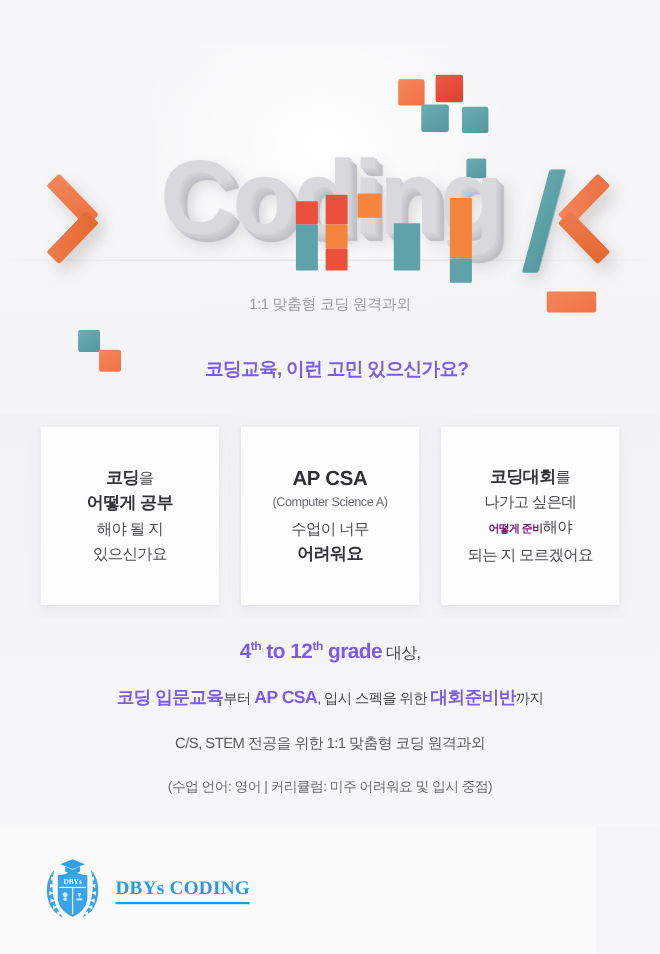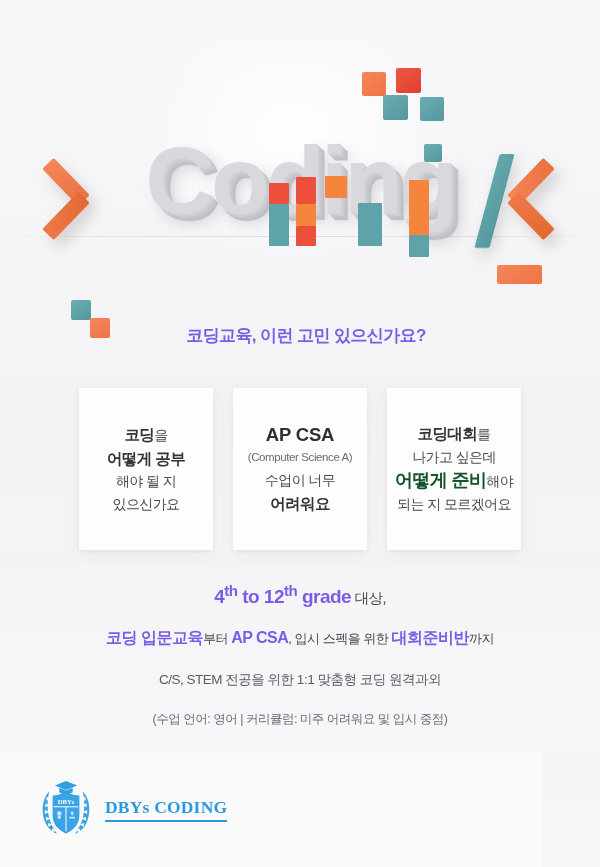--- a/index.html
+++ b/index.html
@@ -76,46 +76,46 @@
     font-size:17px; font-weight:700; color:#7b5ce6; letter-spacing:-.6px;padding-left:12px;
   }
 
   
   .cards{
     position:absolute; left:0; top:376px; width:600px; height:180px;
     display:flex; justify-content:center; gap:20px;
     background:linear-gradient(180deg,#f2f2f4 0%,#f4f4f6 100%);
   }
   .card{
-    width:134px; height:162px; margin-top:12px;
+    width:162px; height:162px; margin-top:12px;
     background:#fdfdfd;
     box-shadow:0 1px 4px rgba(120,120,132,.10), 0 6px 14px rgba(120,120,132,.06);
     display:flex; flex-direction:column; align-items:center; justify-content:center;
     padding:6px 8px;
   }
   .card .ln{
     font-size:14px; color:#4a4a4f; line-height:23px;
     letter-spacing:-.6px; text-align:center; white-space:nowrap;
   }
   .card .ln.b{ font-weight:700; color:#333338; font-size:15.5px; }
   .card .ln.big{ font-weight:700; color:#2f2f34; font-size:18.5px; letter-spacing:-.2px; }
   .card .ln.sm{ font-size:11.5px; color:#6b6b72; letter-spacing:-.4px; }
   .card .ln .light{ font-weight:400; color:#4a4a4f; font-size:14px; }
-  .card .ln .hv{ font-weight:700; color:#14532d; font-size:18px; }
+  .card .ln .hv{ font-weight:700; color:#701a75; font-size:10px; }
 
   
   .mid{
     position:absolute; left:0; top:562px; width:600px; height:190px;
     background:linear-gradient(180deg,#f4f4f6 0%,#f6f6f8 60%,#f7f7f9 100%);
     padding-top:16px;
   }
   .mline{ width:600px; text-align:center; letter-spacing:-.5px; }
   .m1{ font-size:19px; font-weight:700; color:#7b5ce6; margin-top:4px; }
   .m1 .ko{ color:#47474d; font-size:14.5px; font-weight:400; letter-spacing:-.6px; }
-  .m1 sup{ font-size:15px; vertical-align:super; }
+  .m1 sup{ font-size:11px; vertical-align:super; }
   .m2{ font-size:16px; font-weight:700; color:#7b5ce6; margin-top:20px; }
   .m2 .ko{ color:#47474d; font-size:13px; font-weight:400; letter-spacing:-.5px; }
   .m3{ font-size:13.5px; color:#5c5c63; font-weight:400; margin-top:22px; }
   .m4{ font-size:12.5px; color:#6d6d75; font-weight:400; margin-top:22px; }
 
   
   .footer{
     position:absolute; left:0; top:752px; width:542px; height:115px;
     background:#fafafb;
     display:flex; align-items:center;
@@ -174,20 +174,21 @@
       <span style="background:linear-gradient(120deg,#ee7a4c,#e2682f);transform:rotate(-46deg);left:-2px;top:50px;"></span>
     </div>
 
     <div class="slash"></div>
 
     <div class="chev" style="left:505px;top:158px;width:52px;height:80px;filter:drop-shadow(6px 8px 7px rgba(140,125,120,.30));">
       <span style="background:linear-gradient(120deg,#f5865a,#ea7040);transform:rotate(-46deg);left:0px;top:16px;"></span>
       <span style="background:linear-gradient(120deg,#ee7a4c,#e2682f);transform:rotate(46deg);left:0px;top:50px;"></span>
     </div>
 
+    <div class="tagline">1:1 맞춤형 코딩 원격과외</div>
     <div class="question">코딩교육, 이런 고민 있으신가요?</div>
   </div>
 
   <div class="cards">
 
     <div class="card">
       <div class="ln b">
         <span>코딩</span><span class="light">을</span>
       </div>
       <div class="ln b">어떻게 공부</div>

